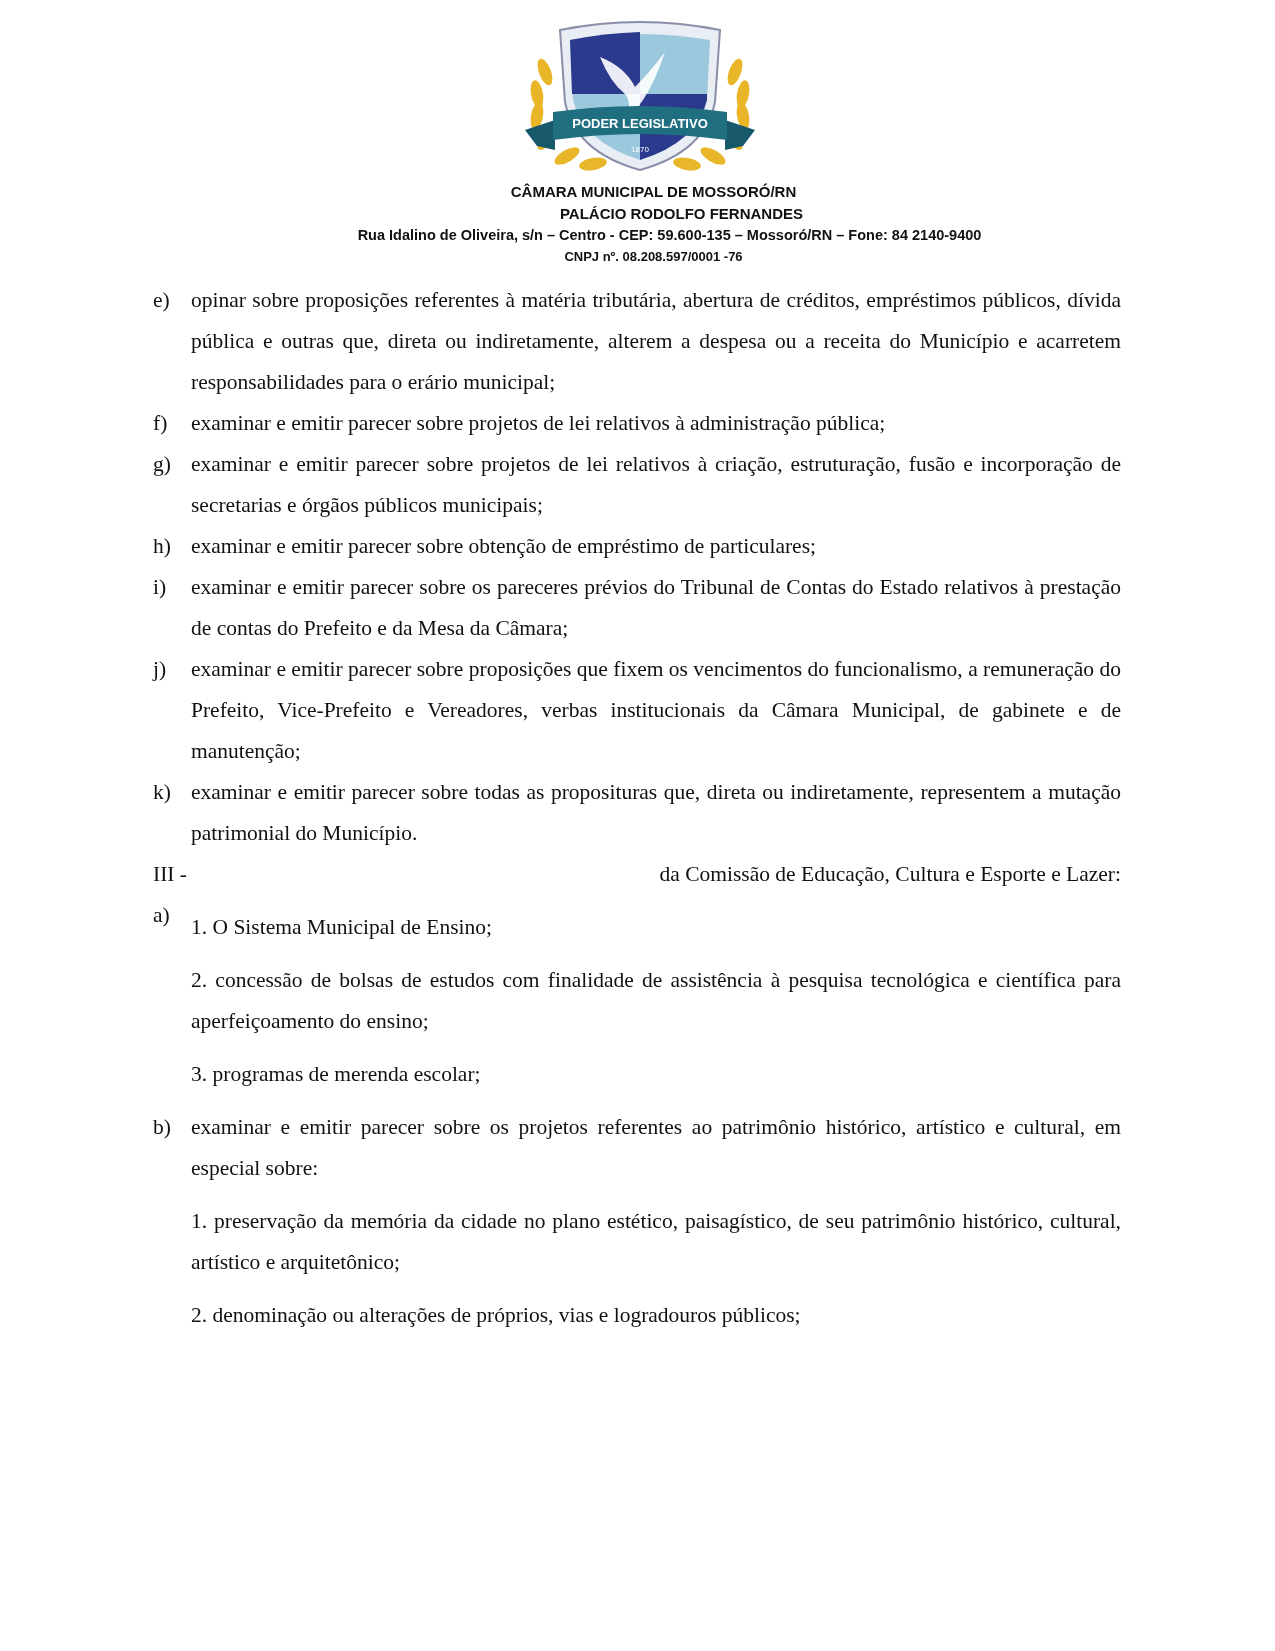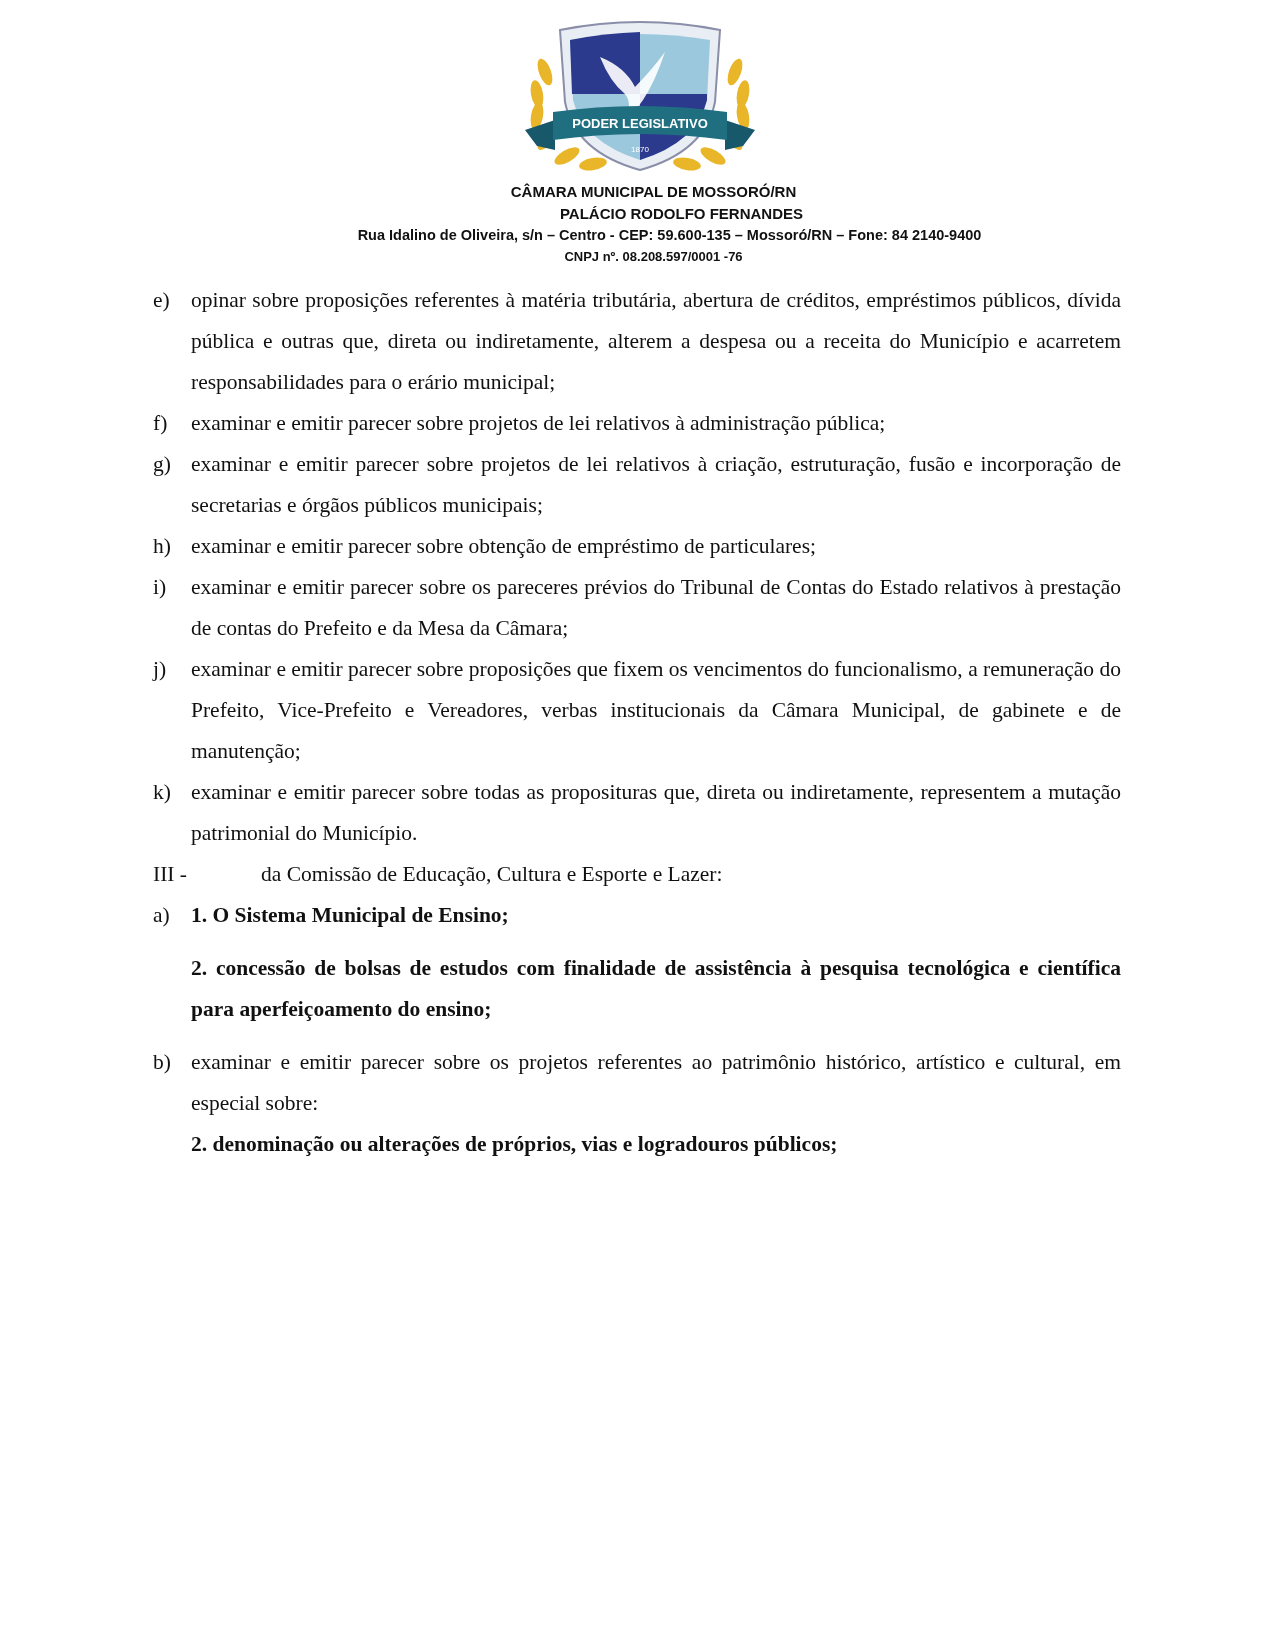--- a/index.html
+++ b/index.html
@@ -8,23 +8,23 @@
   .hdr { position: absolute; left: 16px; width: 1275px; text-align: center;
          font-family: "Liberation Sans", sans-serif; font-weight: bold; color: #111; }
   .hdr1 { top: 183px; font-size: 15px; }
   .hdr2 { top: 205px; font-size: 15px; padding-left: 28px; }
   .hdr3 { top: 227px; font-size: 14.5px; margin-left: 16px; }
   .hdr4 { top: 249px; font-size: 13px; }
   .doc { position: absolute; left: 153px; top: 280px; width: 968px;
          font-family: "Liberation Serif", serif; font-size: 21.5px; line-height: 41px; color: #111; }
   .item { position: relative; padding-left: 38px; text-align: justify; }
   .item .lbl { position: absolute; left: 0; top: 0; }
-  .section { display: flex; }
+  .section { display: flex; justify-content: space-between; }
   .section .lbl { width: 108px; }
-  .sub { padding-left: 38px; text-align: justify; margin-bottom: 12px; font-weight: bold; }
+  .sub { padding-left: 38px; text-align: justify; margin-top: 12px; margin-bottom: 12px; }
 </style>
 </head>
 <body>
 
 <svg class="logo" viewBox="0 0 250 165">
 
   <g fill="#e8b628">
     <ellipse cx="30" cy="60" rx="6" ry="14" transform="rotate(-20 30 60)"></ellipse>
     <ellipse cx="22" cy="82" rx="6" ry="14" transform="rotate(-10 22 82)"></ellipse>
     <ellipse cx="22" cy="104" rx="6" ry="14" transform="rotate(10 22 104)"></ellipse>
@@ -91,19 +91,21 @@
   <div class="section">
     <span class="lbl">III -</span>
     <span>da Comissão de Educação, Cultura e Esporte e Lazer:</span>
   </div>
 
   <div class="item">
     <span class="lbl">a)</span>
   </div>
   <div class="sub">1. O Sistema Municipal de Ensino;</div>
   <div class="sub">2. concessão de bolsas de estudos com finalidade de assistência à pesquisa tecnológica e científica para aperfeiçoamento do ensino;</div>
+  <div class="sub">3. programas de merenda escolar;</div>
 
   <div class="item">
     <span class="lbl">b)</span>
     <span>examinar e emitir parecer sobre os projetos referentes ao patrimônio histórico, artístico e cultural, em especial sobre:</span>
   </div>
+  <div class="sub">1. preservação da memória da cidade no plano estético, paisagístico, de seu patrimônio histórico, cultural, artístico e arquitetônico;</div>
   <div class="sub">2. denominação ou alterações de próprios, vias e logradouros públicos;</div>
 </div>
 
 </body></html>

